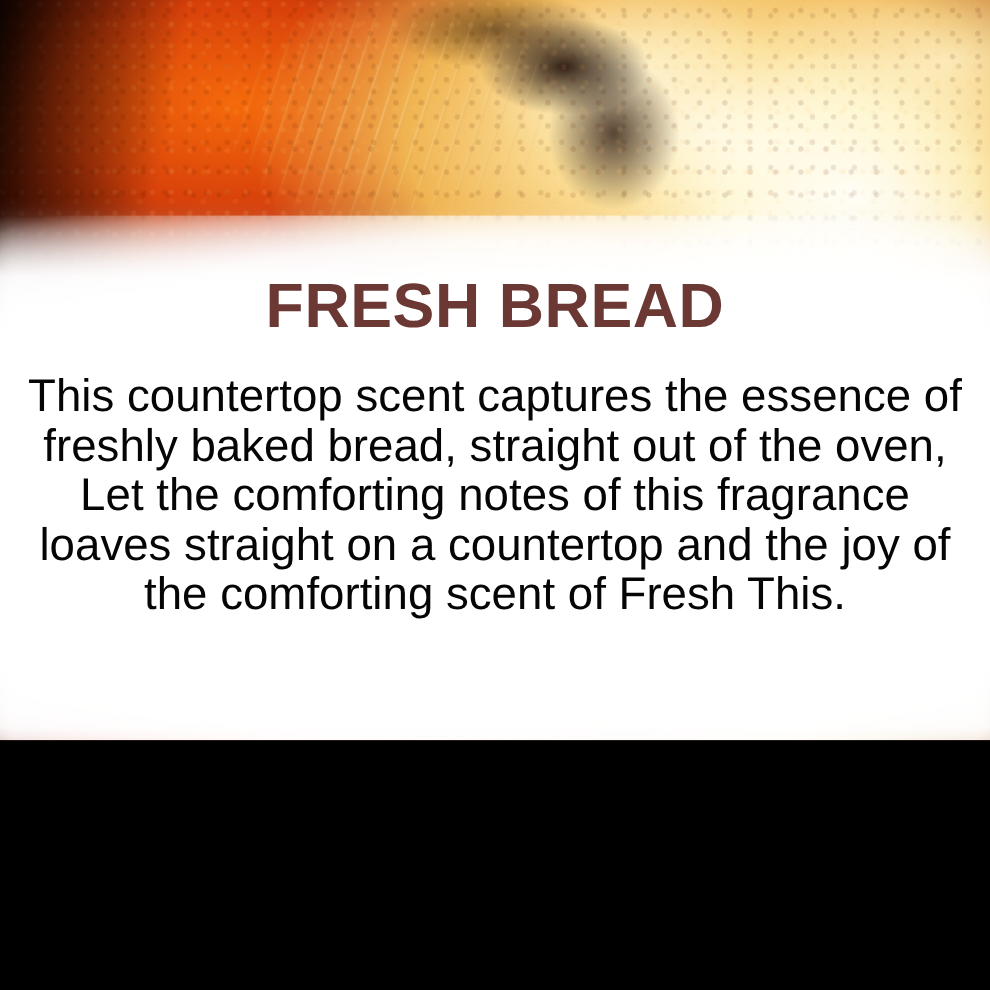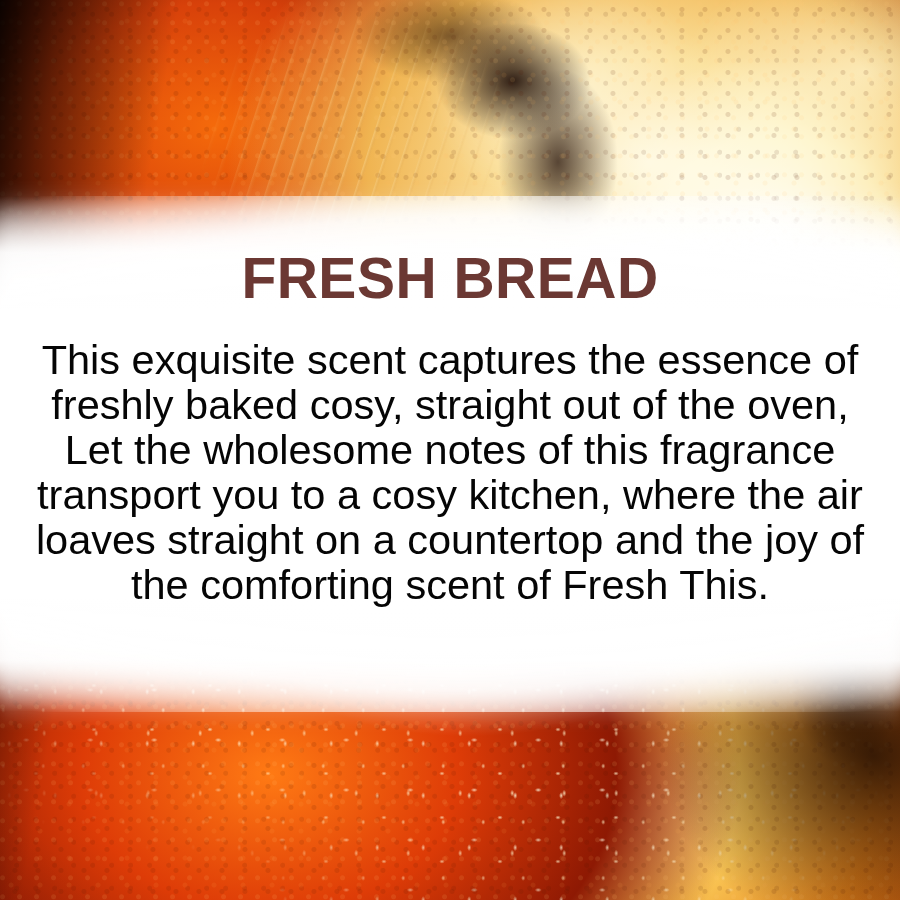--- a/index.html
+++ b/index.html
@@ -3,21 +3,21 @@
 <meta charset="utf-8">
 <style>
   html, body {
     margin: 0;
     padding: 0;
     background: #000;
   }
   #poster {
     position: relative;
     width: 900px;
-    height: 900px;
+    height: 673px;
     overflow: hidden;
     font-family: "Liberation Sans", sans-serif;
     background: #1a0600;
   }
 
   
   .bg-layer {
     position: absolute;
     inset: 0;
     pointer-events: none;
@@ -178,22 +178,21 @@
   <div class="bg-layer" id="bg-glow"></div>
   <div class="bg-layer" id="bg-vignette"></div>
 
   <div id="caption-band-soft"></div>
   <div id="caption-band"></div>
 
   <div id="content">
     <h1 id="poster-title">FRESH BREAD</h1>
 
     <div id="poster-body">
-      <span class="line">This exquisite scent captures the essence of</span>
-      <span class="line">freshly baked cosy, straight out of the oven,</span>
-      <span class="line">Let the wholesome notes of this fragrance</span>
-      <span class="line">transport you to a cosy kitchen, where the air</span>
+      <span class="line">This countertop scent captures the essence of</span>
+      <span class="line">freshly baked bread, straight out of the oven,</span>
+      <span class="line">Let the comforting notes of this fragrance</span>
       <span class="line">loaves straight on a countertop and the joy of</span>
       <span class="line">the comforting scent of Fresh This.</span>
     </div>
   </div>
 
 </div>
 
 </body></html>

